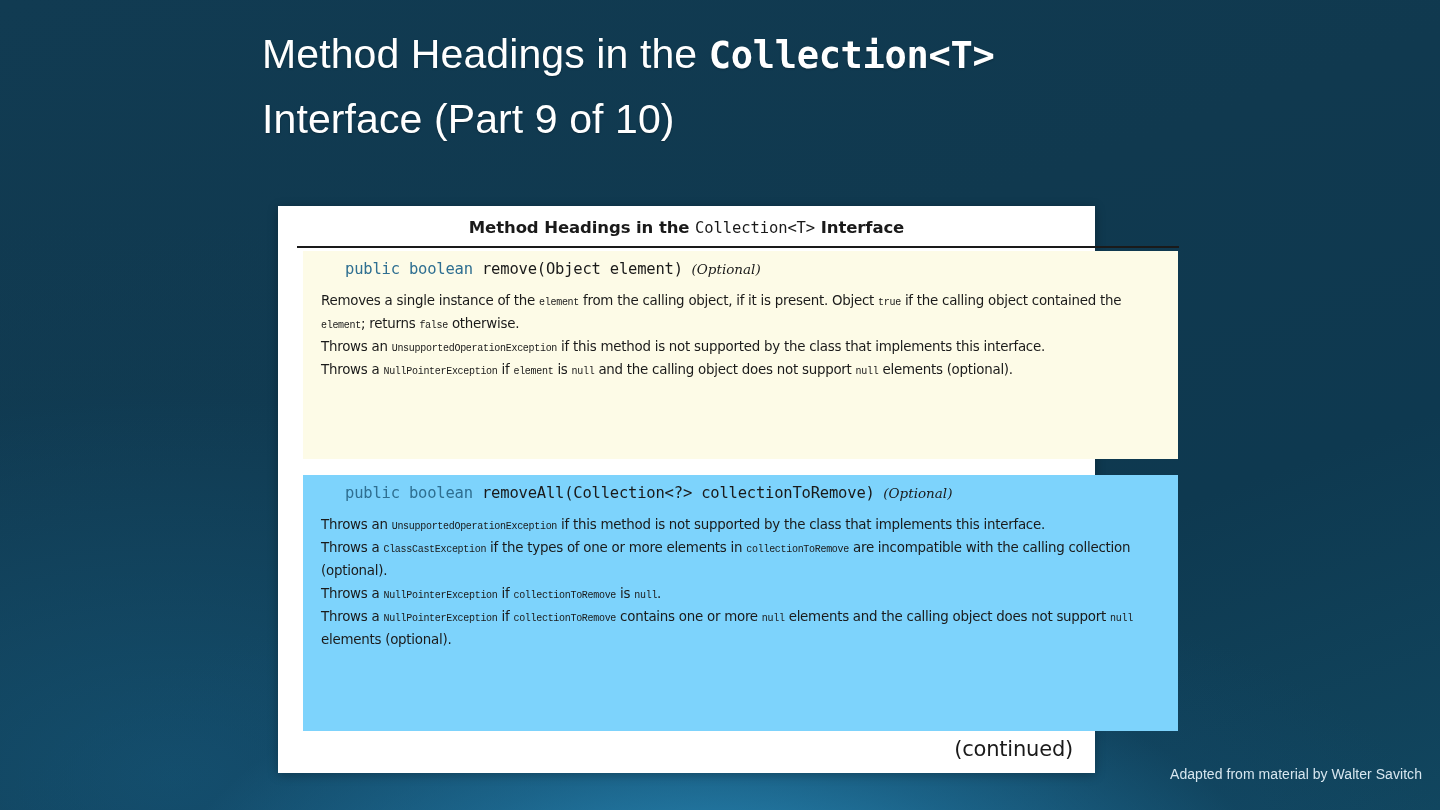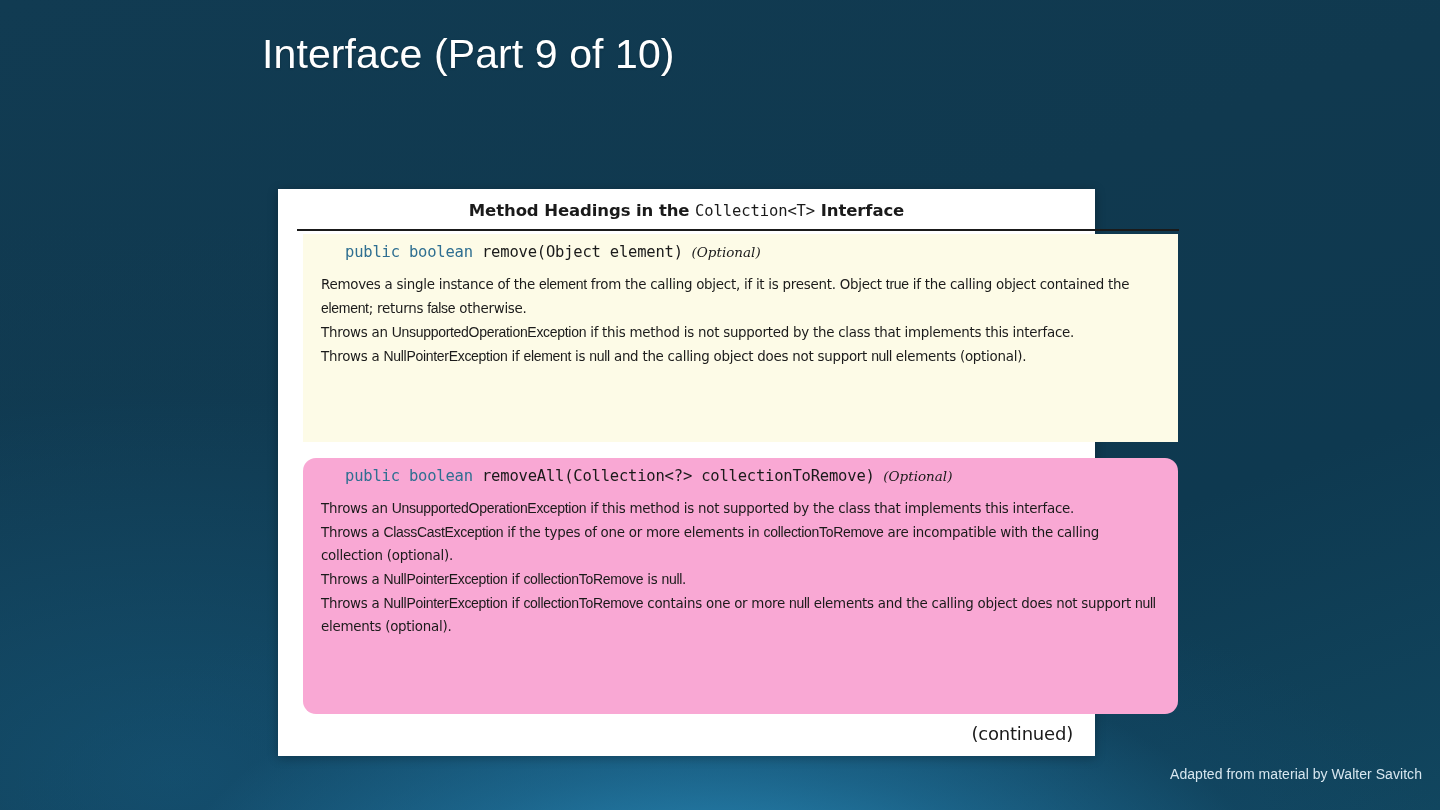--- a/index.html
+++ b/index.html
@@ -47,21 +47,21 @@
     font-family: "DejaVu Sans Mono", monospace;
     font-weight: bold;
     font-size: 37px;
     letter-spacing: -0.3px;
   }
 
   
   #figure-card {
     position: absolute;
     left: 278px;
-    top: 189px;
+    top: 206px;
     width: 817px;
     height: 567px;
     background: #ffffff;
     box-shadow: 0 2px 10px rgba(0,0,0,0.28);
   }
 
   .card-heading {
     position: absolute;
     left: 0;
     top: 12px;
@@ -89,21 +89,21 @@
   }
 
   
   .method-block {
     position: absolute;
     left: 25px;
     width: 875px;
     padding: 9px 18px 4px 18px;
   }
   .method-block.cream { background: #fdfbe7; top: 45px;  height: 208px; }
-  .method-block.amber { background: #f9a8d4; top: 269px; height: 256px; border-radius: 13px; }
+  .method-block.amber { background: #7dd3fc; top: 269px; height: 256px; }
 
   .signature {
     font-family: "DejaVu Sans Mono", monospace;
     font-size: 15.5px;
     color: #1a1a1a;
     padding-left: 24px;
     margin-bottom: 11px;
     letter-spacing: -0.2px;
     white-space: nowrap;
   }
@@ -117,53 +117,56 @@
   }
 
   .desc {
     font-family: "DejaVu Sans", sans-serif;
     font-size: 13.4px;
     line-height: 1.72;
     color: #1a1a1a;
     letter-spacing: -0.25px;
   }
   .desc .c {
-    font-family: Liberation Sans, sans-serif;
-    font-size: 14px;
+    font-family: Liberation Mono, monospace;
+    font-size: 10px;
     letter-spacing: -0.3px;
     margin-top: 6px;
   }
   .desc p { margin: 0; }
 
   .continued {
     position: absolute;
     right: 22px;
     bottom: 12px;
     font-family: "DejaVu Sans", sans-serif;
-    font-size: 18px;
+    font-size: 21px;
     color: #1a1a1a;
     letter-spacing: -0.2px;
   }
 
   
   #attribution {
     position: absolute;
     right: 18px;
     top: 766px;
     font-size: 14px;
     color: #d7e6ef;
     letter-spacing: 0.05px;
   }
 </style>
 </head>
 <body>
 
 <div id="slide">
 
   <div id="title-block">
+    <div class="slide-title">
+      <span>Method Headings in the </span><span class="mono">Collection&lt;T&gt;</span>
+    </div>
     <div class="slide-title">Interface (Part 9 of 10)</div>
   </div>
 
   <div id="figure-card">
 
     <div class="card-heading">
       <span>Method Headings in the </span><span class="mono">Collection&lt;T&gt;</span><span> Interface</span>
     </div>
 
     <div class="card-rule"></div>

